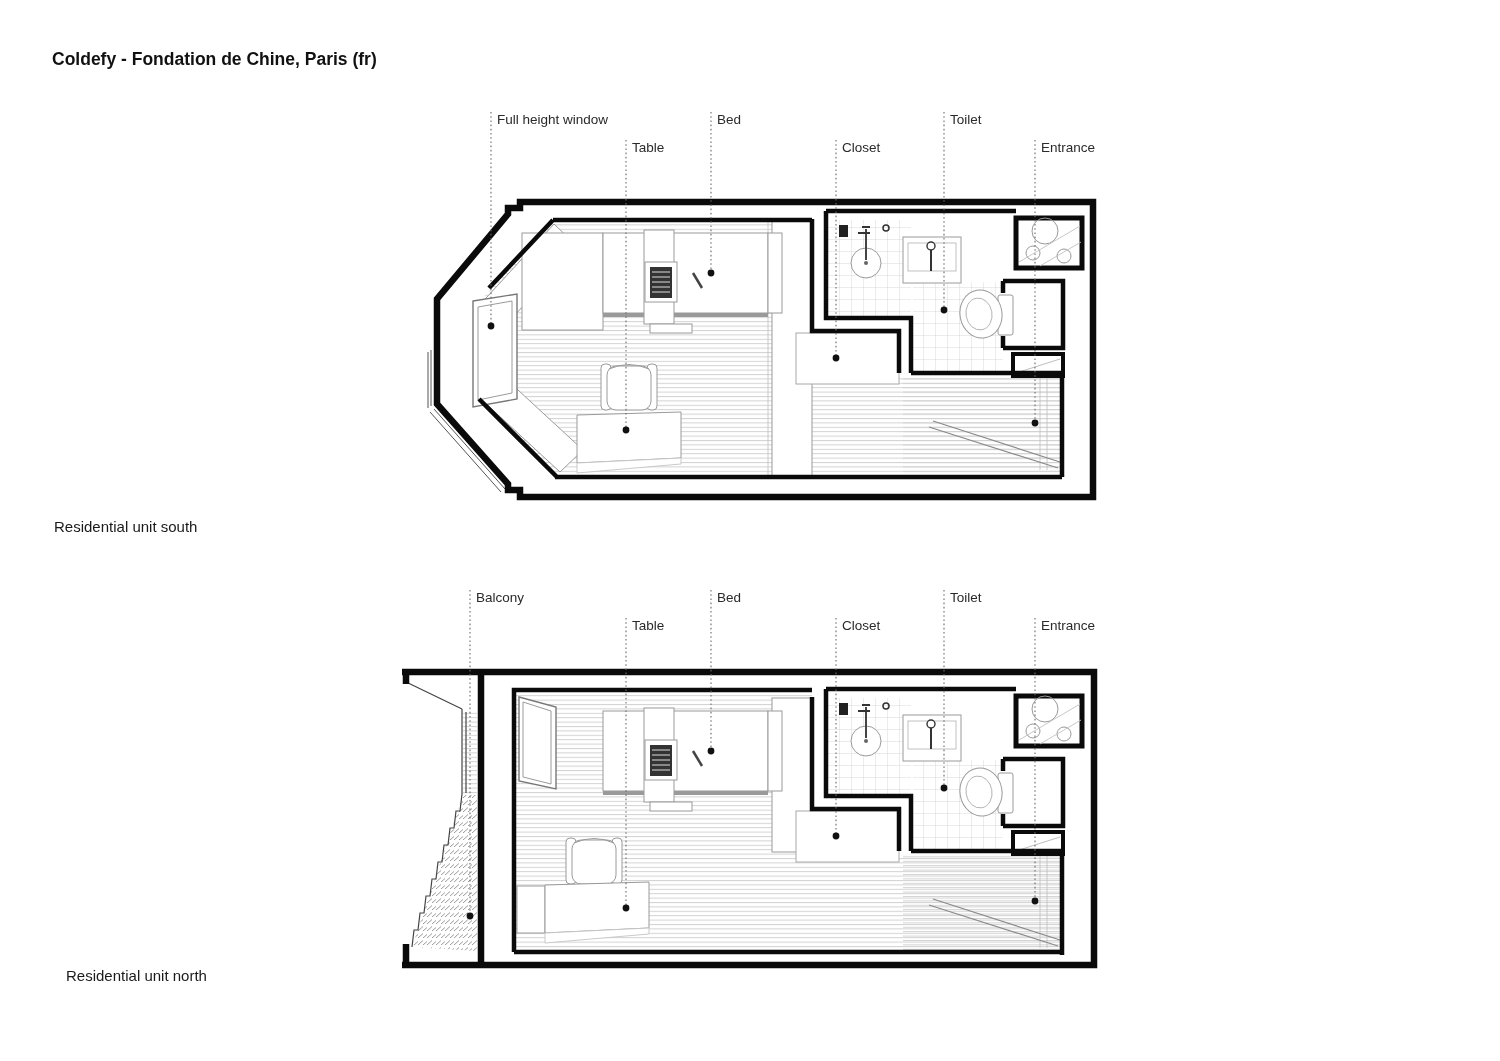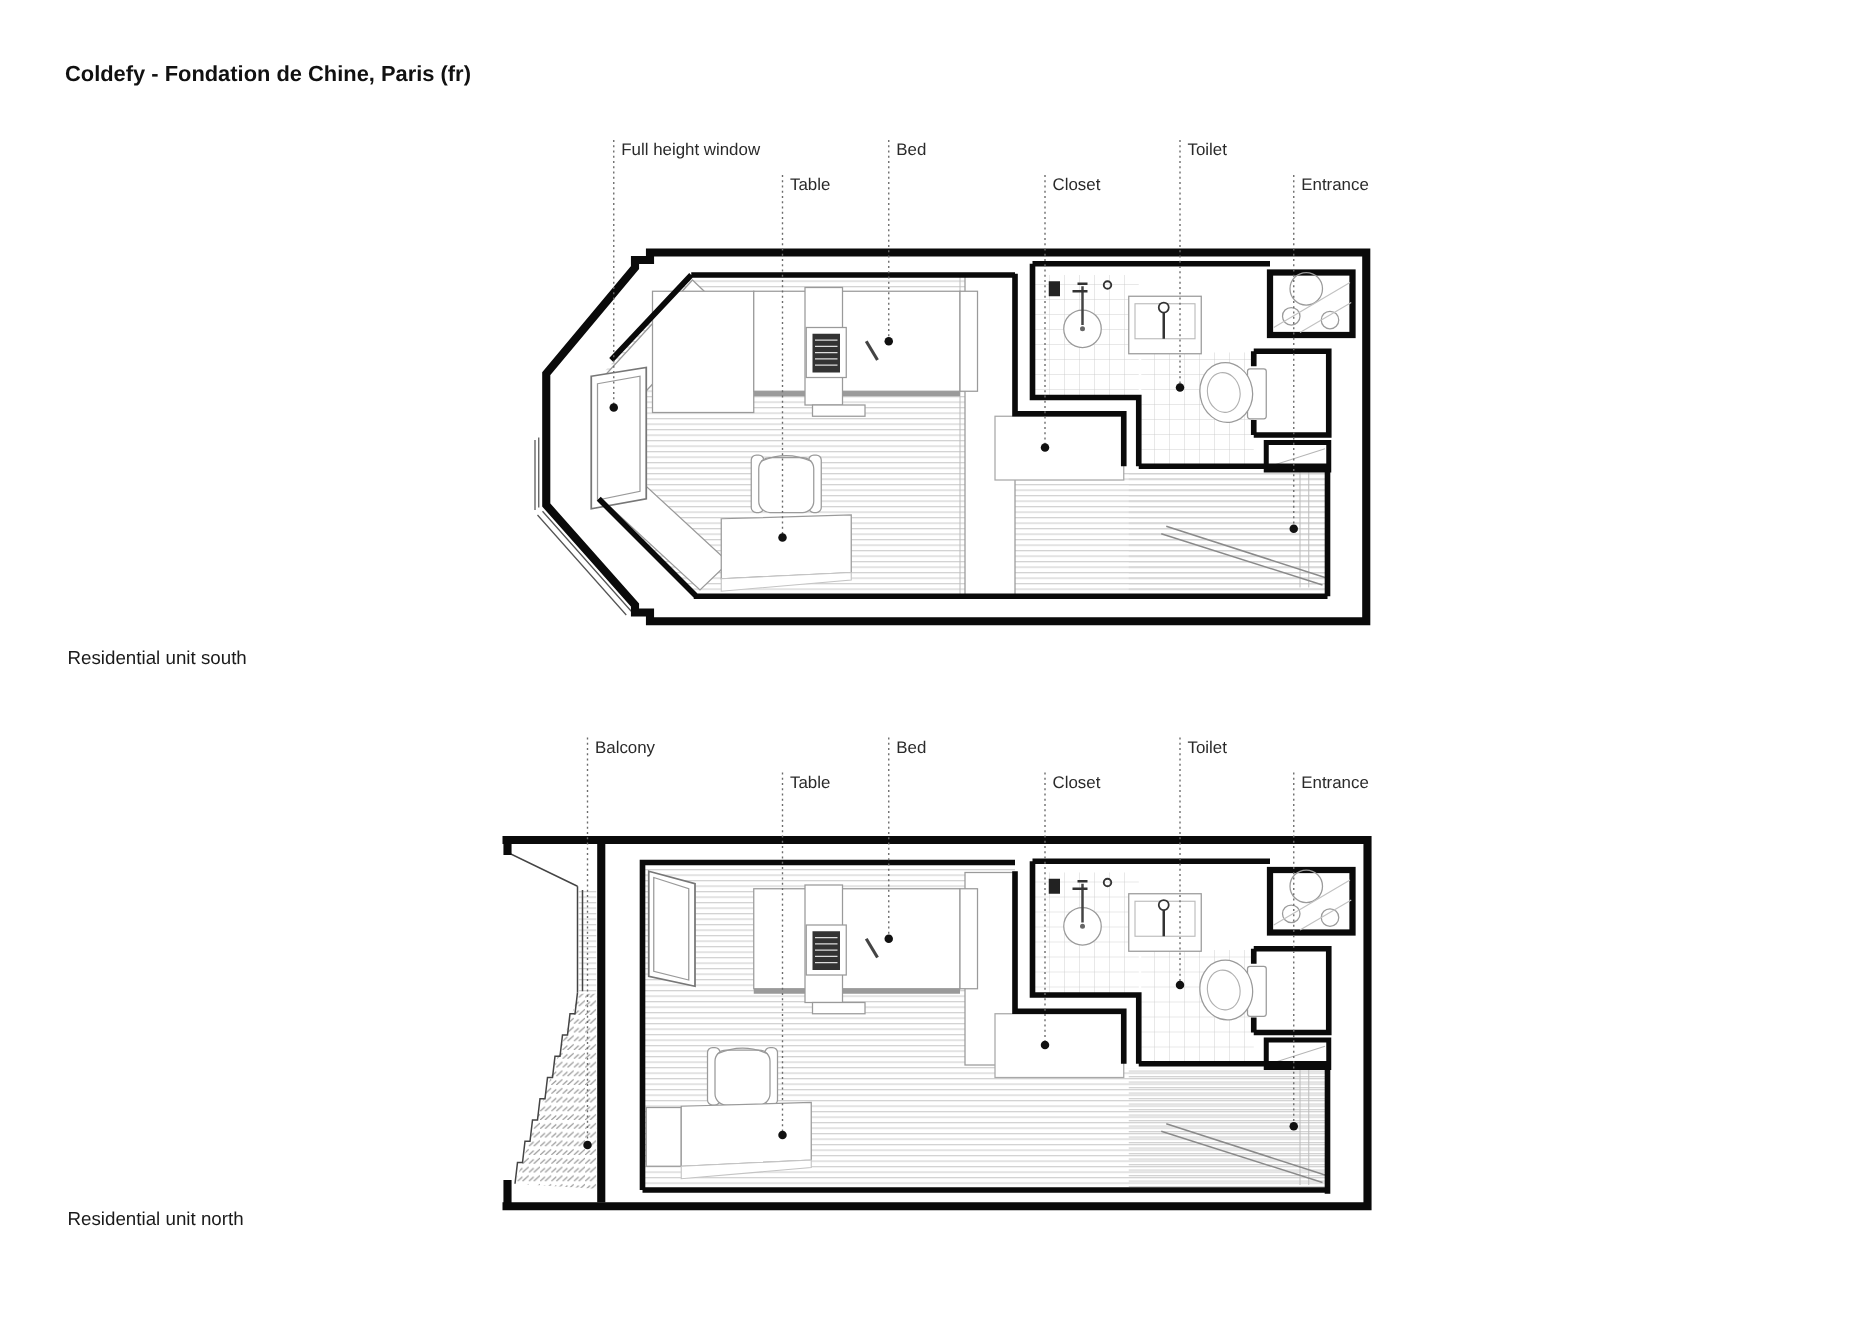--- a/index.html
+++ b/index.html
@@ -2,21 +2,21 @@
 <html><head>
 <meta charset="utf-8">
 <style>
   html,body{margin:0;padding:0;background:#ffffff;}
   #stage{position:relative;width:1372px;height:1061px;background:#fff;overflow:hidden;
          font-family:"Liberation Sans", sans-serif;}
   #drawing{position:absolute;left:0;top:0;}
   .page-title{position:absolute;left:52px;top:49px;font-size:17.5px;font-weight:bold;color:#111;}
   .plan-caption{position:absolute;left:54px;font-size:15px;color:#1a1a1a;}
   .cap-south{top:518px;}
-  .cap-north{top:967px;}
+  .cap-north{top:967px;margin-left:12px;}
   .lbl{font-size:13.5px;fill:#2a2a2a;}
   .dotline{stroke:#6b6b6b;stroke-width:1.1;stroke-dasharray:1.6 2.6;fill:none;}
   .wall{stroke:#0a0a0a;fill:none;stroke-width:4.5;stroke-linejoin:miter;}
   .wallx{stroke:#0a0a0a;fill:none;stroke-width:6.5;stroke-linejoin:miter;}
   .thin{stroke:#9a9a9a;stroke-width:1;fill:#fff;}
   .thinl{stroke:#9a9a9a;stroke-width:1;fill:none;}
   .vthin{stroke:#bcbcbc;stroke-width:0.8;fill:none;}
 </style>
 </head>
 <body>

